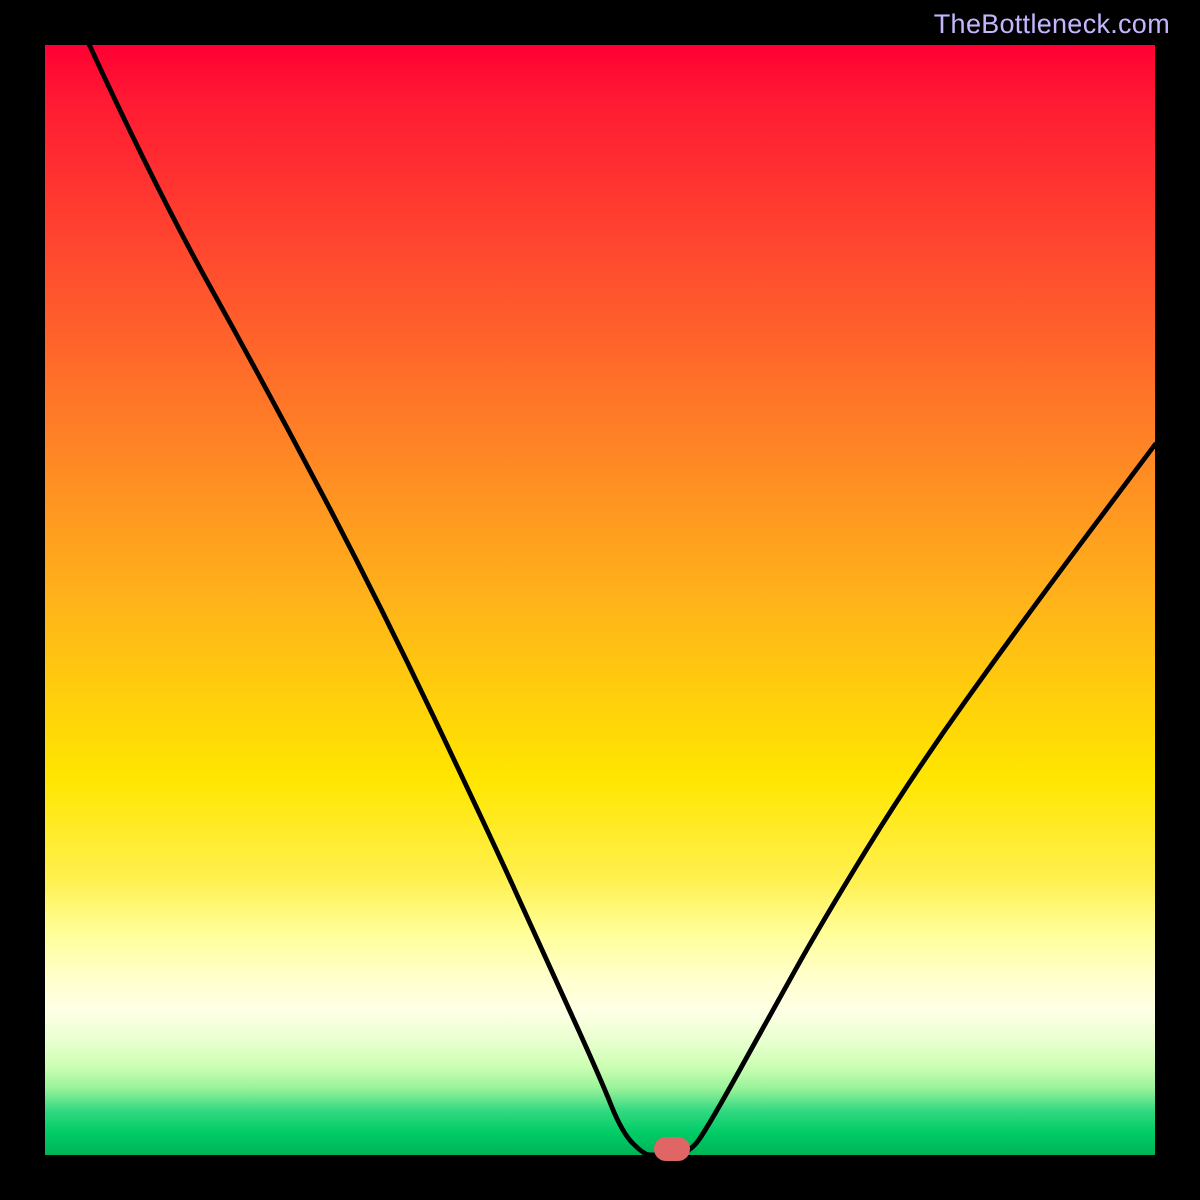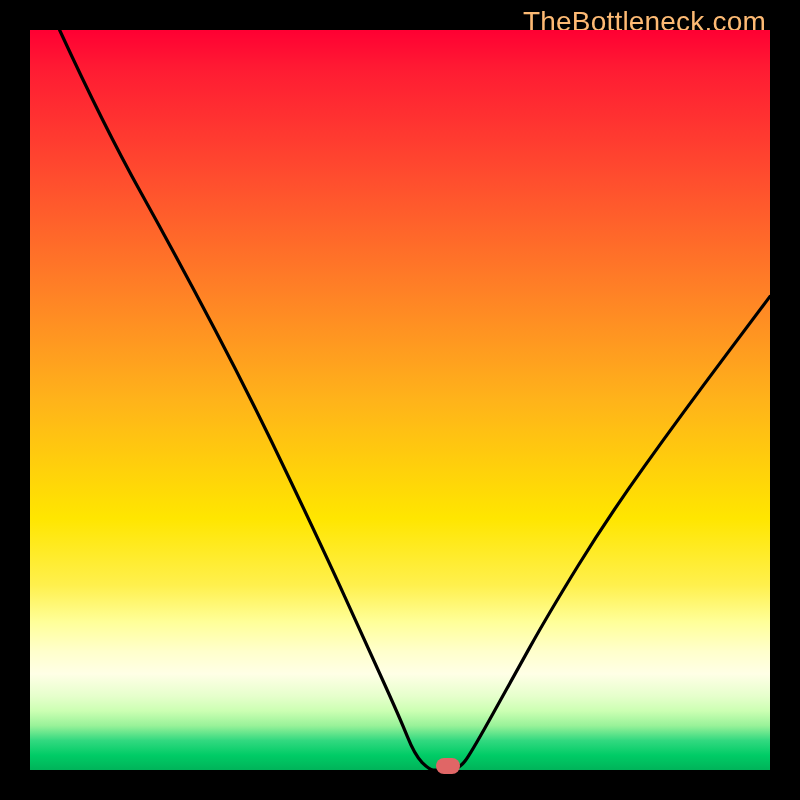--- a/index.html
+++ b/index.html
@@ -38,23 +38,23 @@
       #ccffb3 92%,
       #99f299 94%,
       #33d980 96%,
       #00cc66 98%,
       #00b359 100%
     );
   }
   .attribution {
     position: absolute;
     top: 6px;
-    right: 34px;
-    color: #fdba74;
-    font-size: 28px;
+    right: 20px;
+    color: #c4b5fd;
+    font-size: 18px;
     font-weight: 500;
     letter-spacing: 0.2px;
   }
   svg.curve {
     position: absolute;
     left: 0;
     top: 0;
     width: 740px;
     height: 740px;
   }

